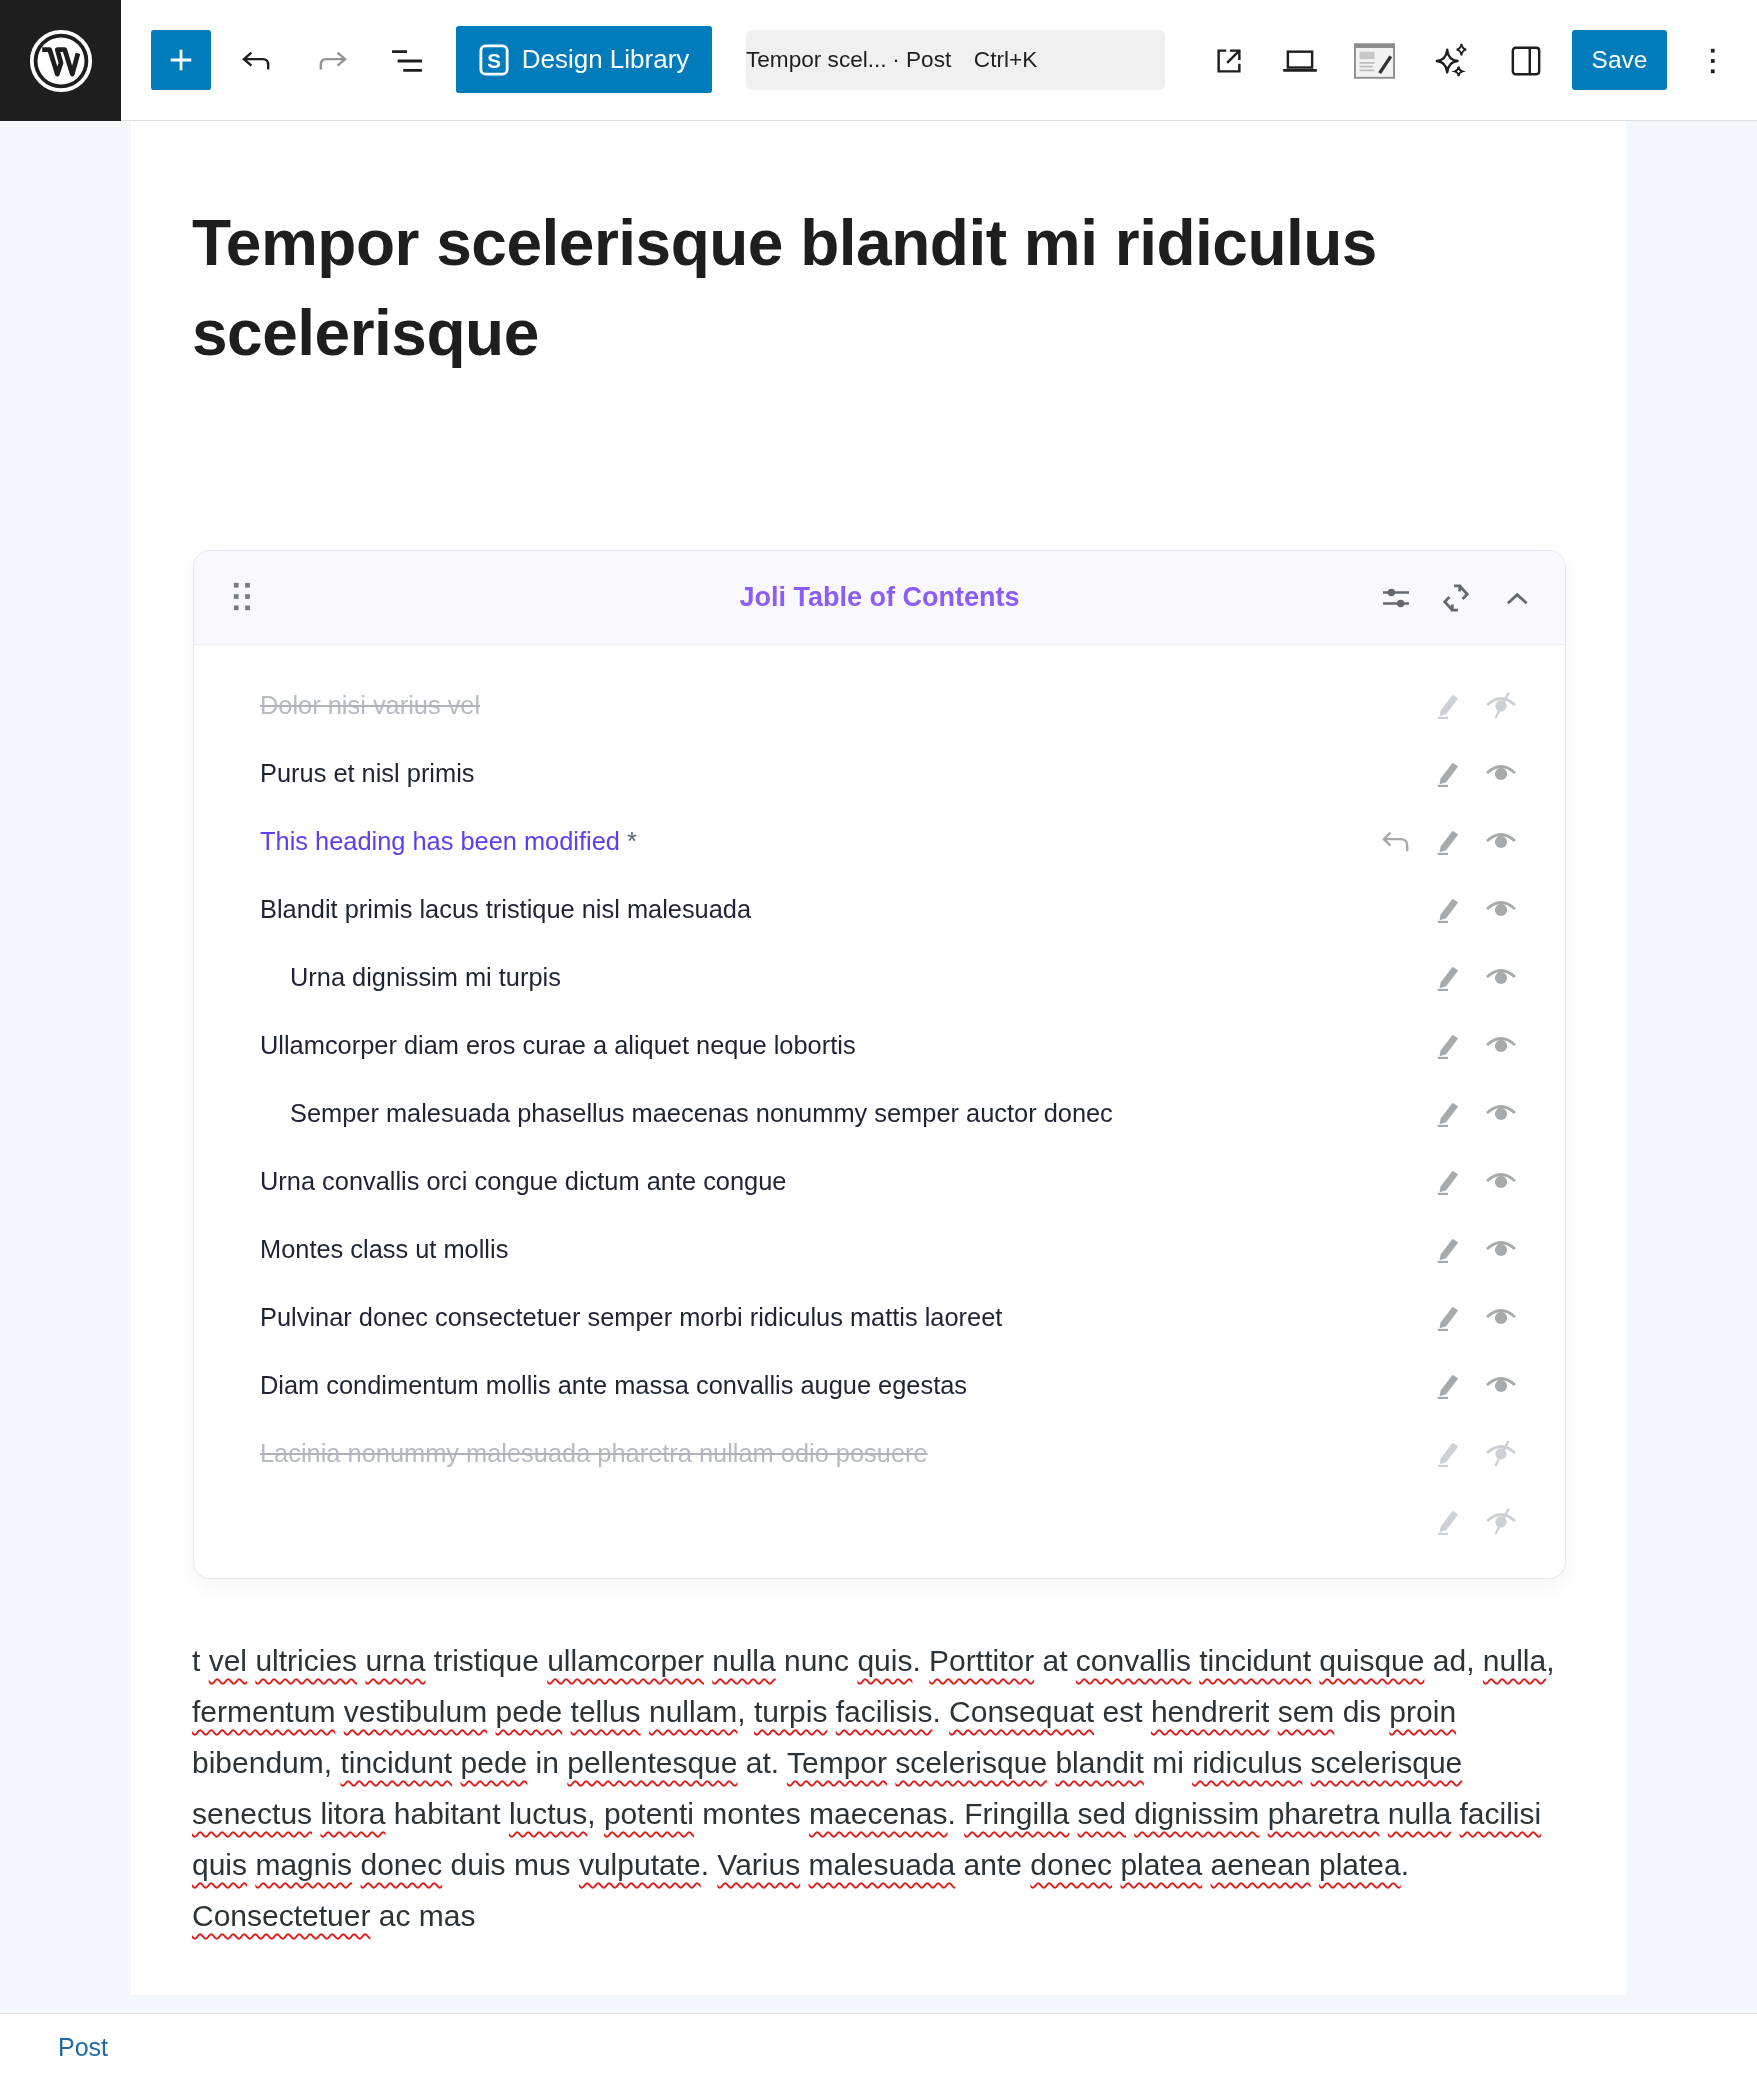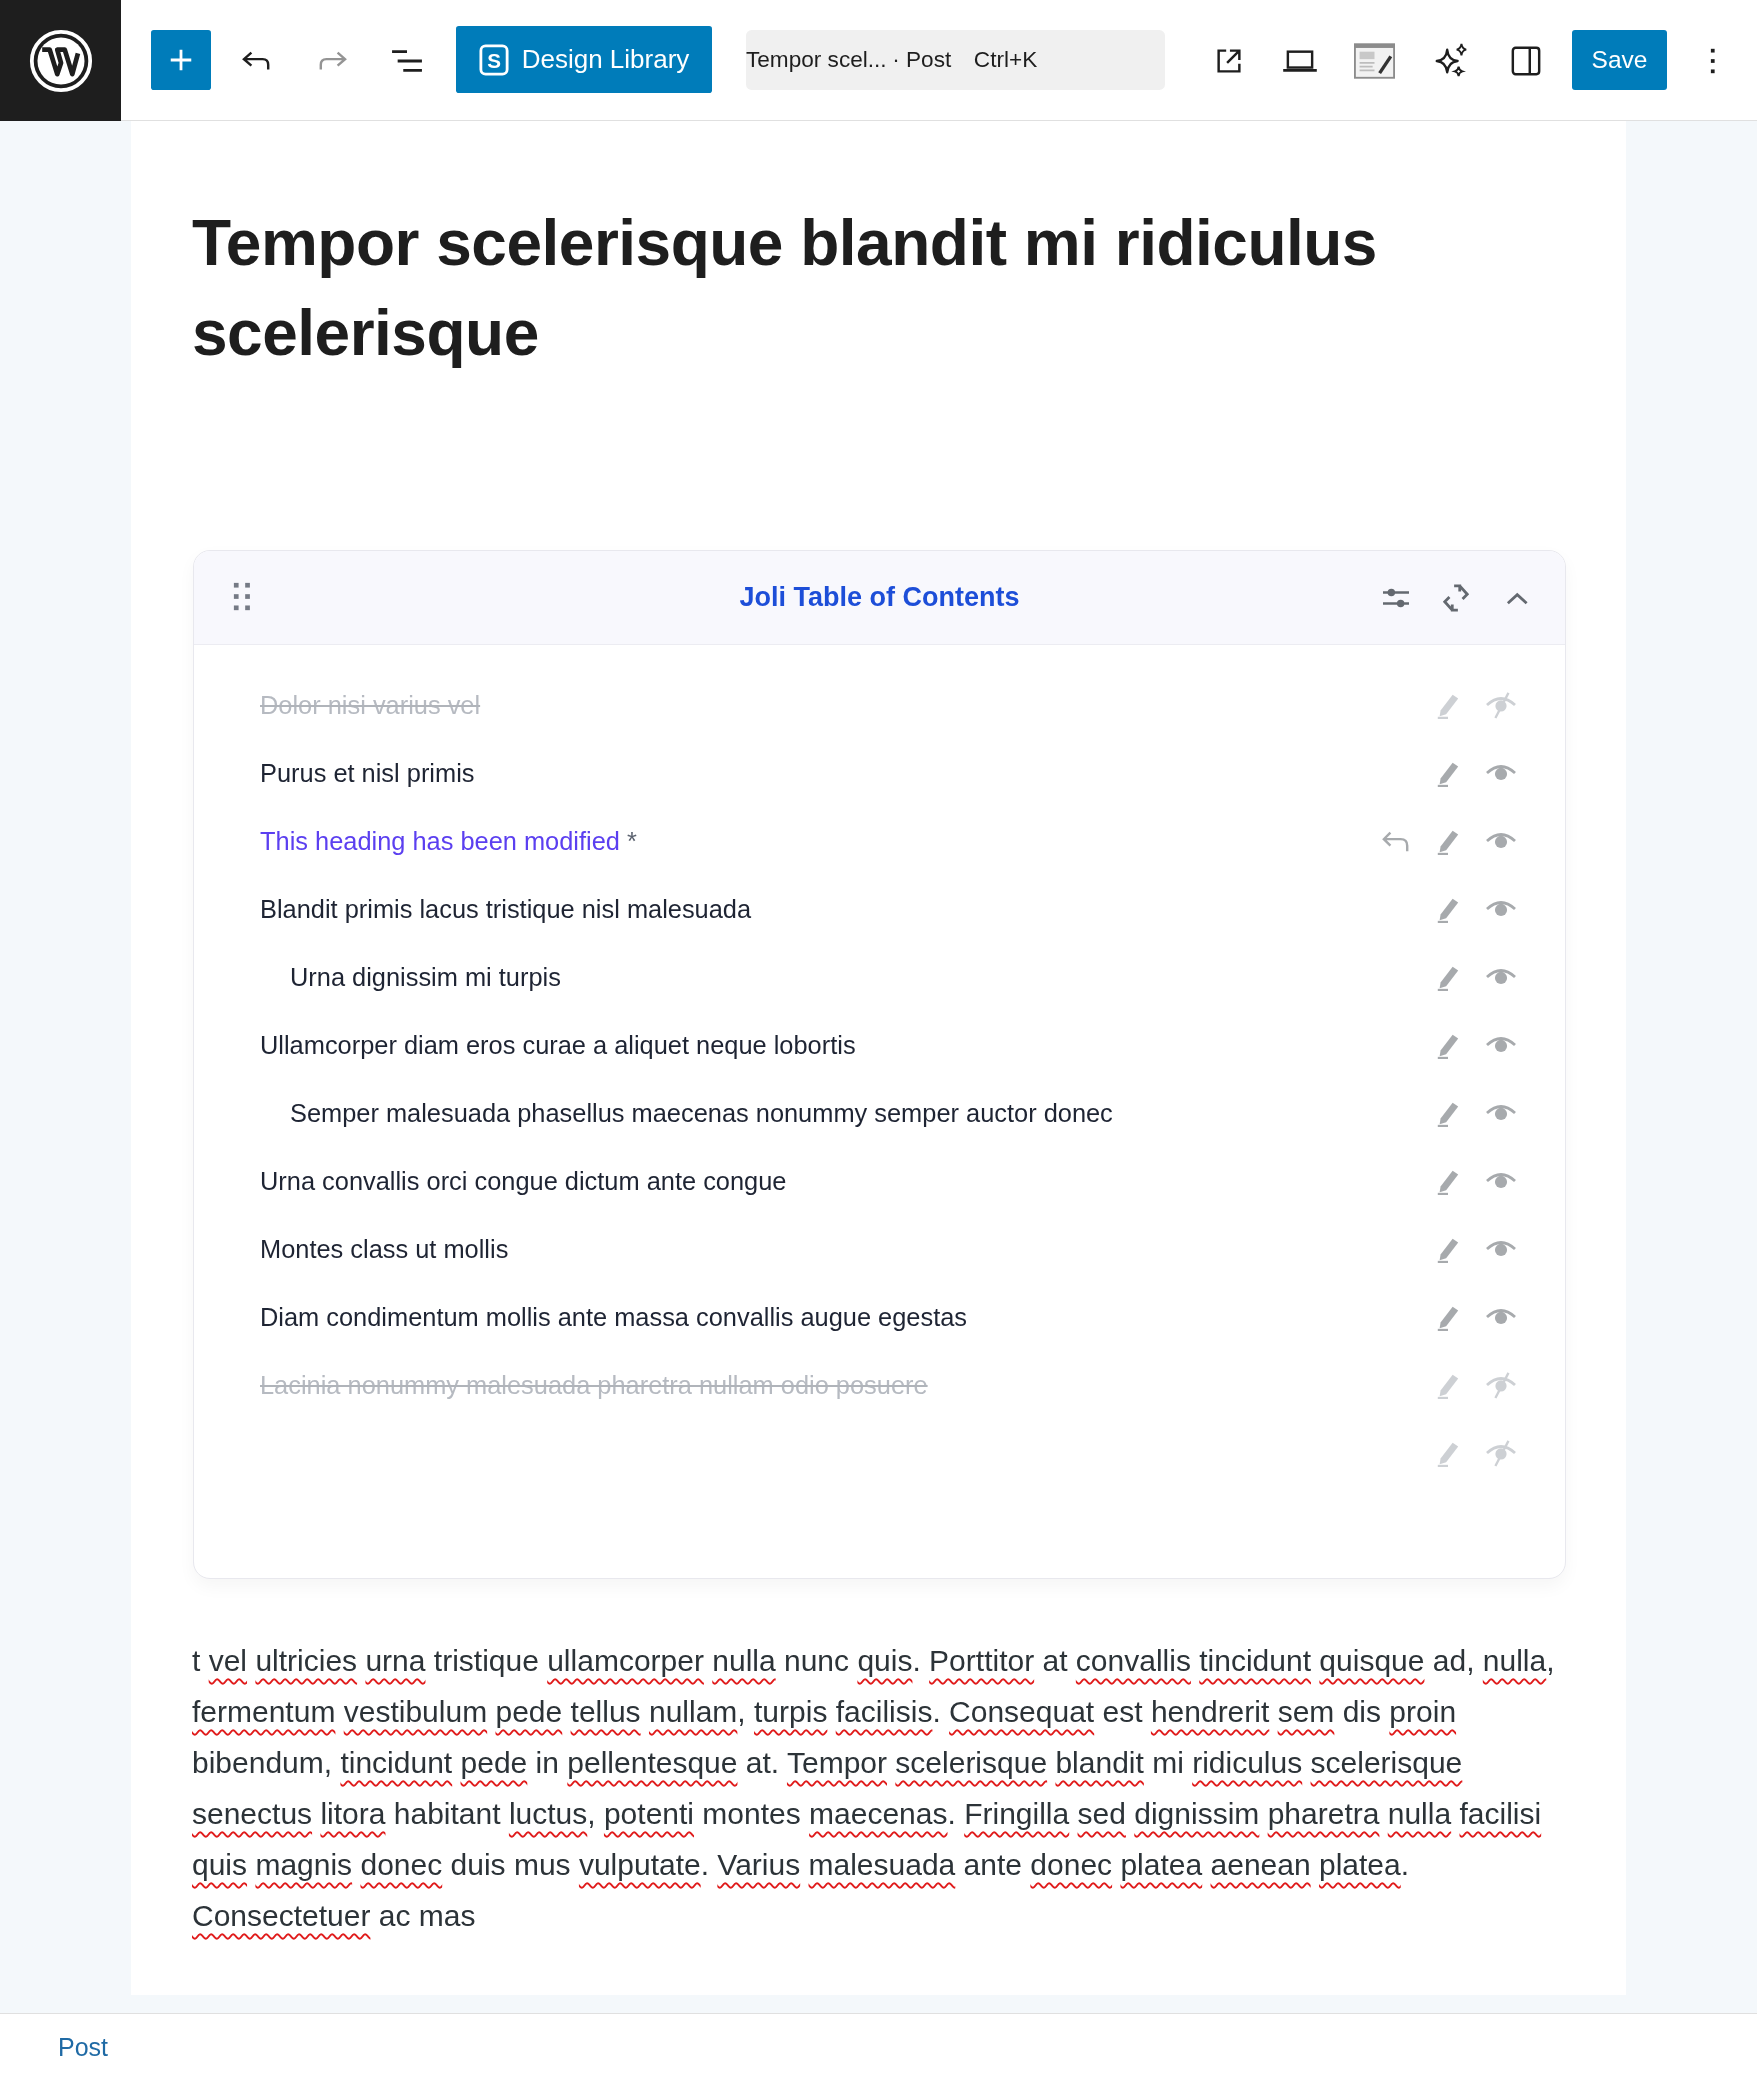--- a/index.html
+++ b/index.html
@@ -23,21 +23,21 @@
   .more-btn { left: 1686px; top: 34px; width: 53px; height: 53px; }
 
   .gutter-l { position: absolute; left: 0; top: 121px; width: 131px; height: 1874px; background: #f4f8fb; }
   .canvas { position: absolute; left: 131px; top: 121px; width: 1495px; height: 1874px; background: #fff; }
   .gutter-r { position: absolute; left: 1626px; top: 121px; width: 131px; height: 1874px; background: #f4f8fb; }
 
   .post-title { position: absolute; left: 192px; top: 198px; width: 1337px; font-size: 64px; font-weight: bold; line-height: 90px; color: #1e1e1e; letter-spacing: -0.5px; }
 
   .toc { position: absolute; left: 193px; top: 550px; width: 1373px; height: 1029px; border: 1.9px solid #e8e8ee; border-radius: 17px; background: #fff; box-shadow: 0 7.5px 17px rgba(0,0,0,0.04); overflow: hidden; }
   .toc-header { position: relative; height: 94px; background: #f8f8fd; border-bottom: 1.9px solid #ececf2; display: flex; align-items: center; justify-content: center; }
-  .toc-title { font-size: 27px; color: #1d4ed8; font-weight: bold; }
+  .toc-title { font-size: 27px; color: #8b5cf6; font-weight: bold; }
   .drag-handle { position: absolute; left: 38px; top: 30px; width: 22.6px; height: 32px; }
   .hdr-icon { position: absolute; top: 28px; width: 38px; height: 38px; display: flex; align-items: center; justify-content: center; cursor: pointer; }
   .hdr-filter { left: 1183px; }
   .hdr-sync { left: 1243px; }
   .hdr-collapse { left: 1304px; }
 
   .toc-list { position: relative; padding-top: 26px; }
   .toc-item { position: relative; height: 68px; display: flex; align-items: center; font-size: 25.4px; color: #1e2433; }
   .toc-item .label { position: absolute; left: 66px; white-space: nowrap; }
   .toc-item.indent .label { left: 96px; }
@@ -325,20 +325,35 @@
           </svg>
         </div>
       <div class="row-icon ri-eye">
           <svg width="34" height="28" viewBox="0 0 36 30">
             <path d="M3 15 Q18 1 33 15" fill="none" stroke="#a7aaad" stroke-width="3"></path>
             <circle cx="18" cy="16" r="6.5" fill="#a7aaad"></circle>
           </svg>
         </div>
     </div>
 
+    <div class="toc-item">
+      <span class="label">Pulvinar donec consectetuer semper morbi ridiculus mattis laoreet</span>
+      <div class="row-icon ri-edit">
+          <svg width="26" height="28" viewBox="0 0 28 30">
+            <path d="M6 21 L19 4 L25 8 L12 25 L5 27 Z" fill="#a7aaad"></path>
+            <path d="M3 29 H14" stroke="#a7aaad" stroke-width="2.5"></path>
+          </svg>
+        </div>
+      <div class="row-icon ri-eye">
+          <svg width="34" height="28" viewBox="0 0 36 30">
+            <path d="M3 15 Q18 1 33 15" fill="none" stroke="#a7aaad" stroke-width="3"></path>
+            <circle cx="18" cy="16" r="6.5" fill="#a7aaad"></circle>
+          </svg>
+        </div>
+    </div>
 
     <div class="toc-item">
       <span class="label">Diam condimentum mollis ante massa convallis augue egestas</span>
       <div class="row-icon ri-edit">
           <svg width="26" height="28" viewBox="0 0 28 30">
             <path d="M6 21 L19 4 L25 8 L12 25 L5 27 Z" fill="#a7aaad"></path>
             <path d="M3 29 H14" stroke="#a7aaad" stroke-width="2.5"></path>
           </svg>
         </div>
       <div class="row-icon ri-eye">

